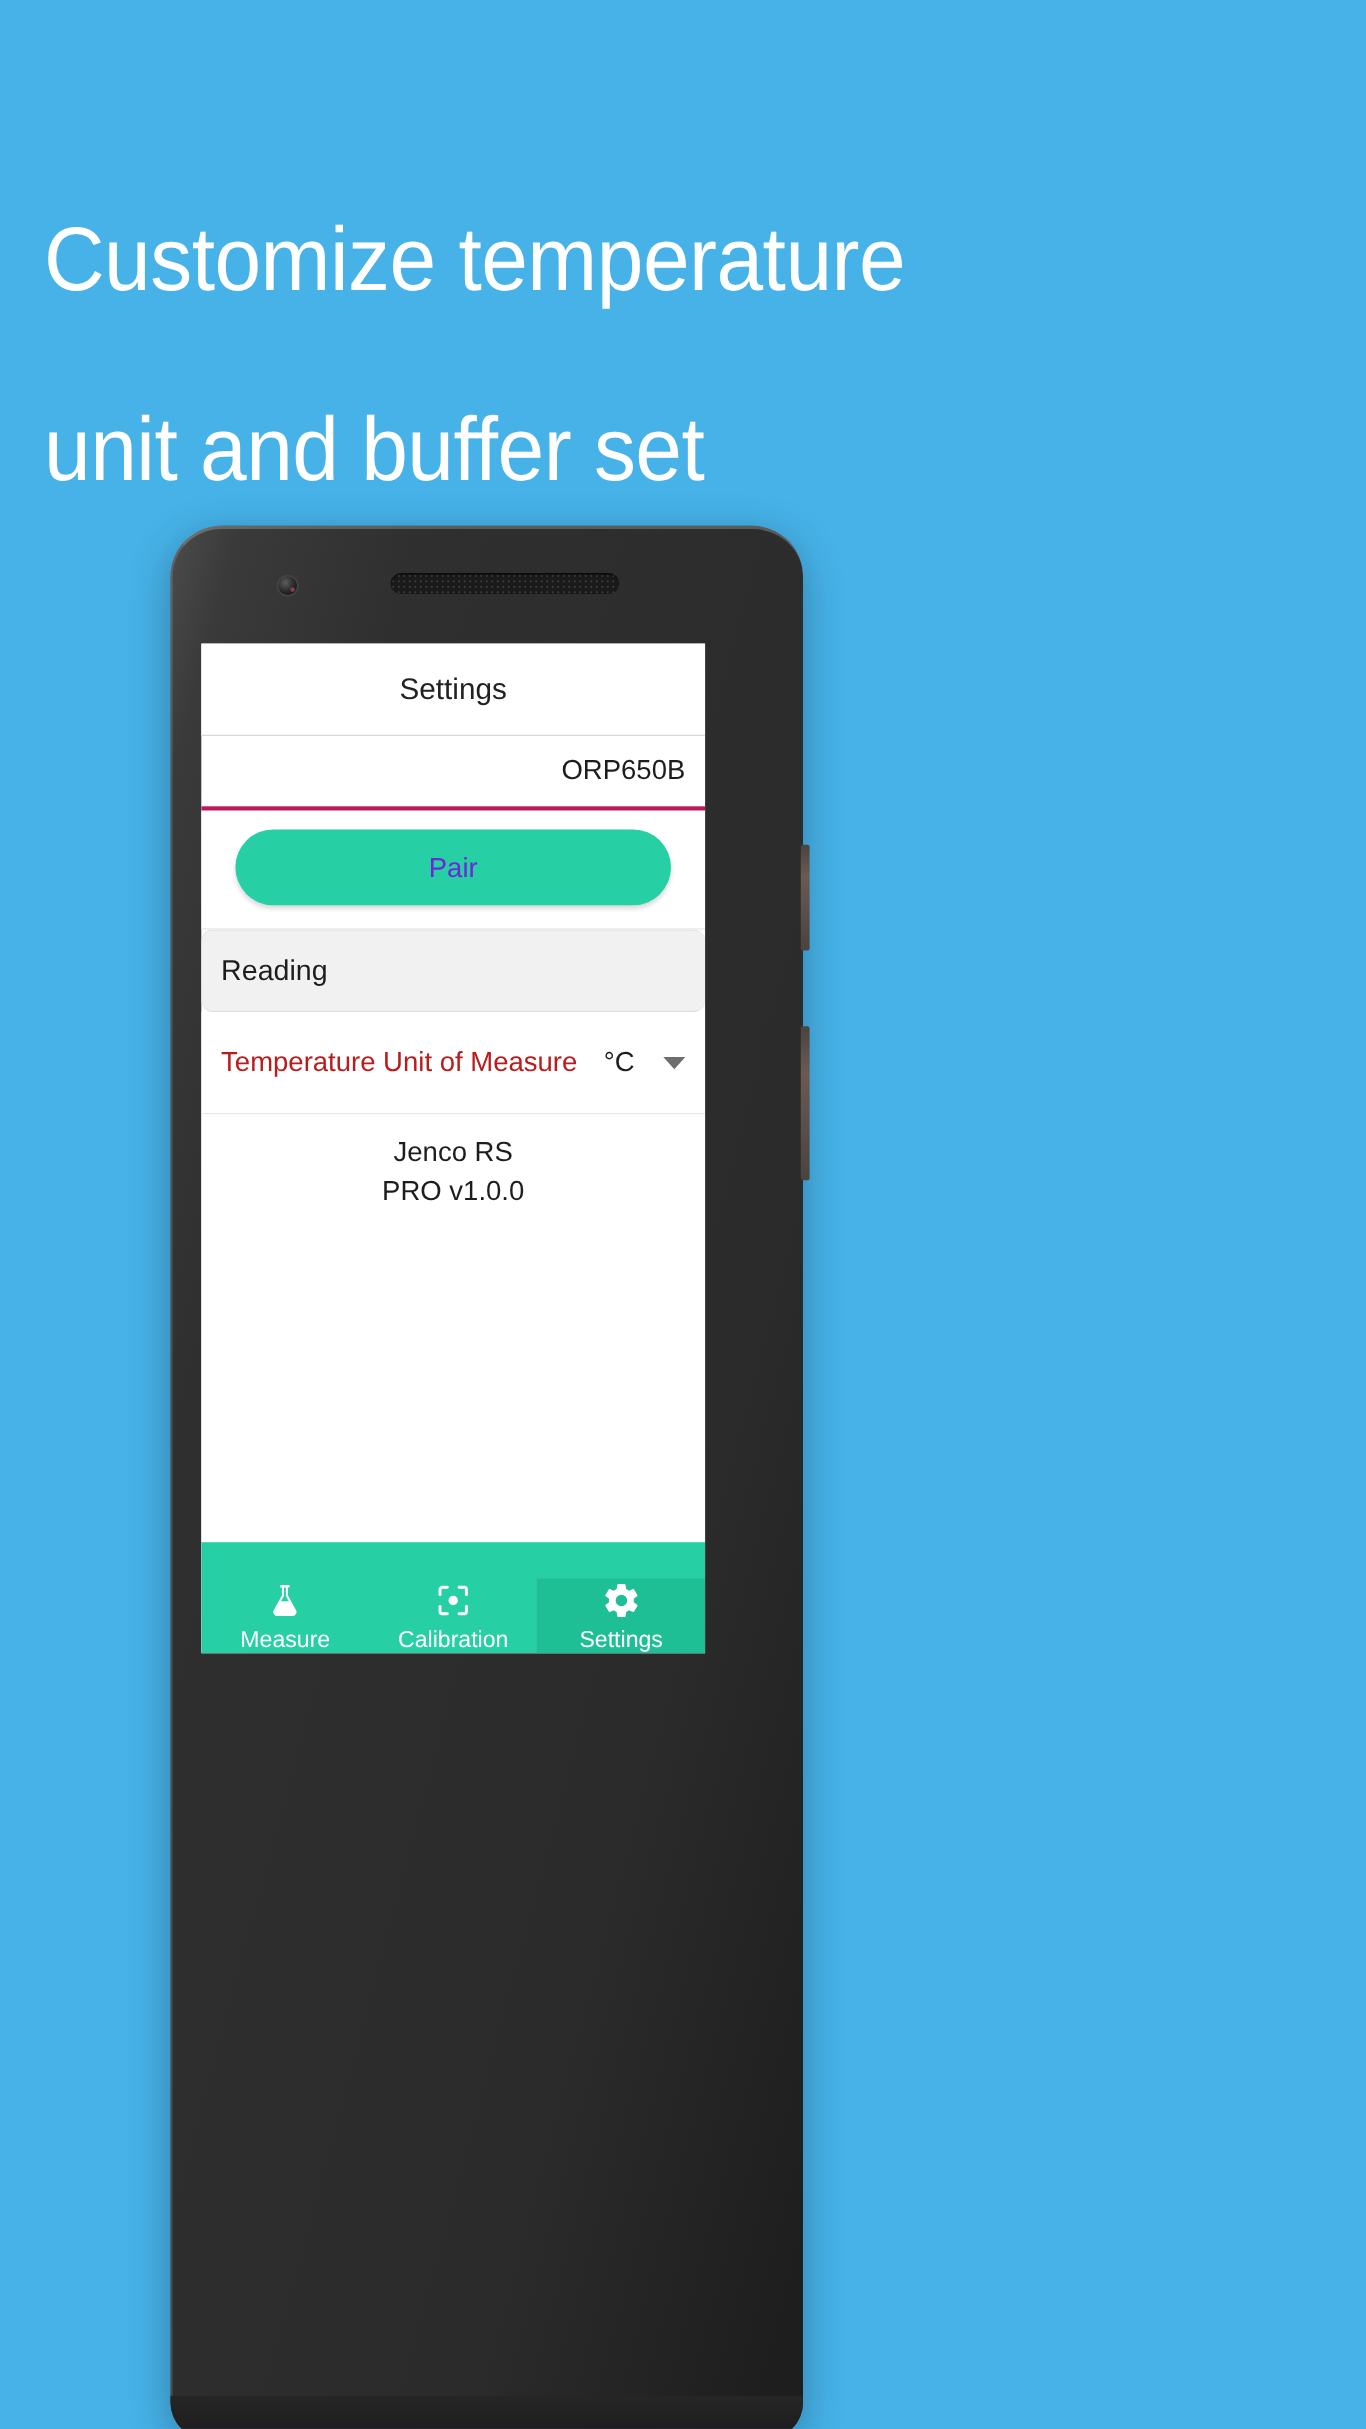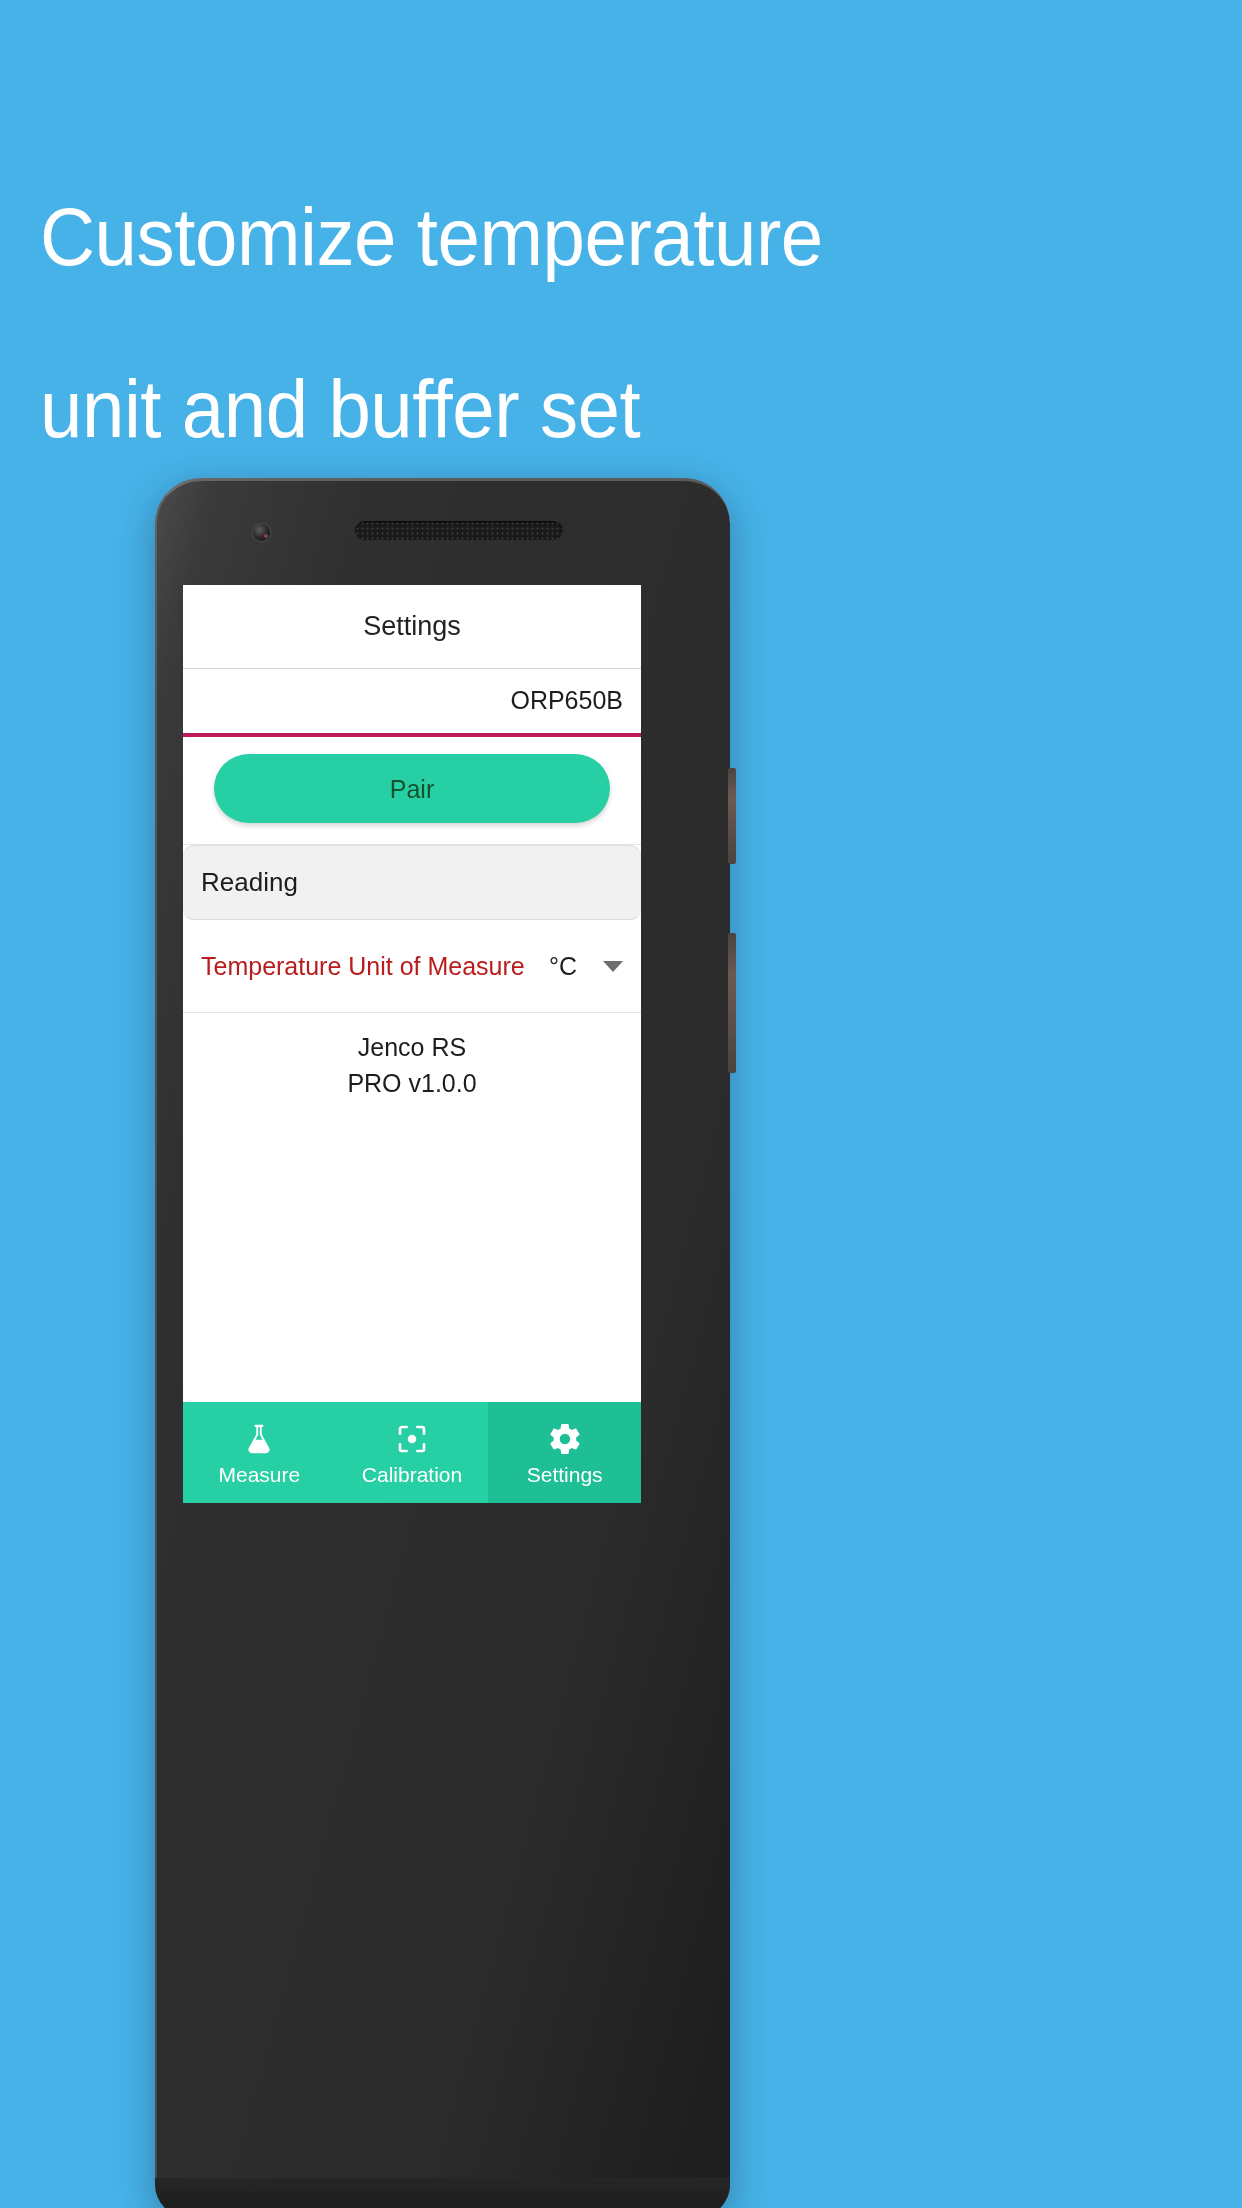--- a/index.html
+++ b/index.html
@@ -153,21 +153,21 @@
   }
   .pair-btn {
     display: block;
     width: 100%;
     height: 69px;
     line-height: 69px;
     text-align: center;
     border: none;
     border-radius: 36px;
     background: #27cfa4;
-    color: #14532d;
+    color: #6d28d9;
     font-size: 25px;
     font-family: "Liberation Sans", sans-serif;
     box-shadow: 0 3px 5px rgba(0,0,0,0.16);
     cursor: pointer;
   }
 
   .section-header {
     height: 73px;
     display: flex;
     align-items: center;
@@ -217,20 +217,21 @@
     color: #1d1d1d;
     line-height: 36px;
   }
 
   
   .tabbar {
     height: 101px;
     min-height: 101px;
     display: flex;
     background: #27cfa4;
+    align-items: flex-end;
   }
   .tab {
     flex: 1;
     display: flex;
     flex-direction: column;
     align-items: center;
     justify-content: center;
     gap: 4px;
     color: #ffffff;
     cursor: pointer;

